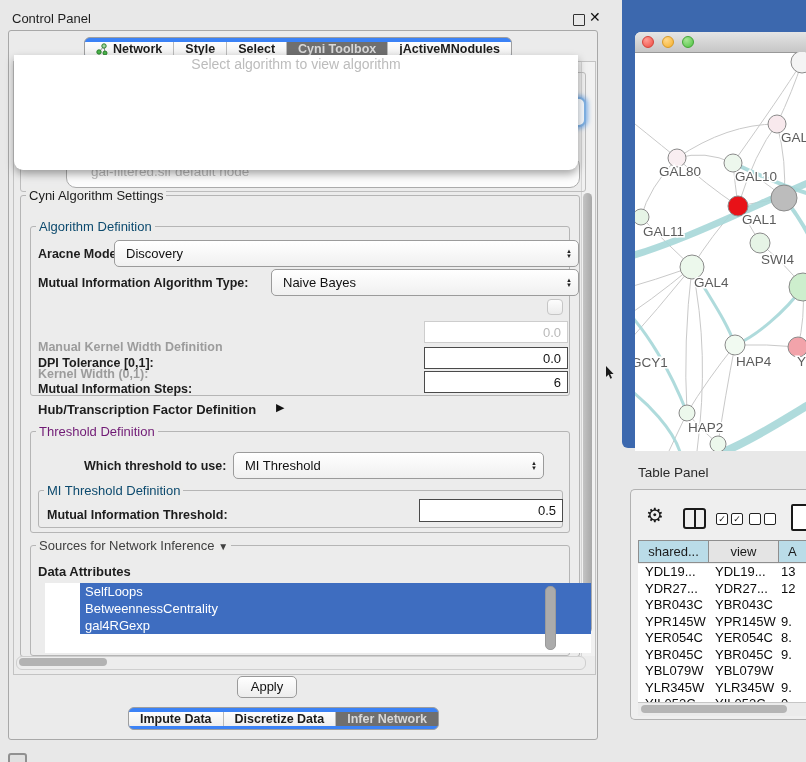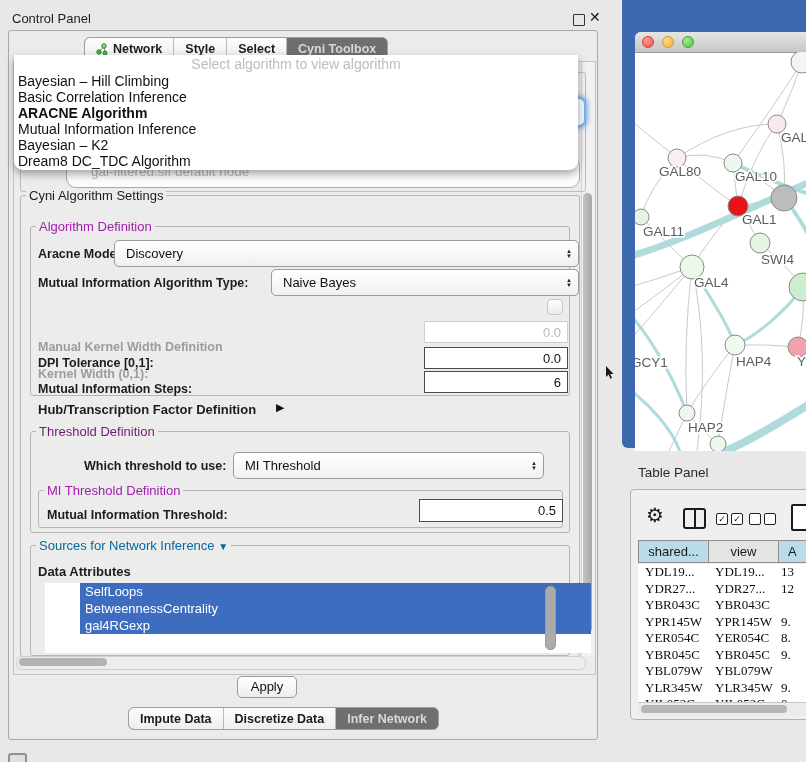--- a/index.html
+++ b/index.html
@@ -12,21 +12,21 @@
   .abs{position:absolute;}
 
   
   #ctl-title{left:12px;top:11px;font-size:13px;color:#1e1e1e;}
   #float-btn{left:573px;top:14px;width:10px;height:10px;border:1.6px solid #333;border-radius:1px;background:transparent;}
   #close-btn{left:589px;top:9px;font-size:14px;font-weight:bold;color:#111;}
   #control-panel{left:8px;top:30px;width:588px;height:708px;border:1px solid #a8a8a8;border-radius:3px;background:#ebebeb;}
   #viewport{left:13px;top:61px;width:581px;height:612px;border:1px solid #c3c3c3;background:#ececec;}
 
   
-  .tabstrip{display:flex;height:21px;border:1px solid #9e9e9e;border-radius:6px;overflow:hidden;background:#3b82f6;z-index:5;}
+  .tabstrip{display:flex;height:21px;border:1px solid #9e9e9e;border-radius:6px;overflow:hidden;background:#3b82f6;z-index:5;align-items:center;}
   #top-tabs{left:84px;top:37px;}
   #bottom-tabs{left:128px;top:707px;}
   .tab{display:flex;align-items:center;padding:0 11px;font-size:12.5px;font-weight:bold;color:#1c1c1c;
        background:linear-gradient(#fdfdfd,#eeeeee);border-left:1px solid #b9b9b9;white-space:nowrap;}
   .tab:first-child{border-left:none;}
   .tab.sel{background:#6f6f6f;color:#d8d8d8;}
   .tab svg{margin-right:5px;}
 
   
   #ghost-grp{left:20px;top:72px;width:564px;height:118px;border:1px solid #bdbdbd;border-radius:3px;z-index:1;}
@@ -38,21 +38,21 @@
   
   #dropdown{left:14px;top:55px;width:564px;height:115px;background:#fff;z-index:30;
             border-radius:0 0 9px 9px;box-shadow:0 4px 9px rgba(0,0,0,.35);}
   #dd-placeholder{text-align:center;font-size:14px;color:#bcbcbc;line-height:18px;height:18px;}
   .dd-item{font-size:14px;color:#111;height:16px;line-height:16px;padding-left:4px;white-space:nowrap;}
   .dd-item.bold{font-weight:bold;}
 
   
   .grp{position:absolute;border:1px solid #b5b5b5;border-radius:3px;}
   .leg{position:absolute;font-size:13px;background:#ececeb;padding:0 3px;white-space:nowrap;z-index:3;}
-  .leg.blue{color:#a21caf;}
+  .leg.blue{color:#0c4a6e;}
   .leg.green{color:#701a75;}
   .lbl{position:absolute;font-size:12.5px;font-weight:bold;color:#1d1d1d;white-space:nowrap;}
   .lbl.dis{color:#9c9c9c;margin-top:37px;}
 
   
   .combo{position:absolute;display:flex;align-items:center;background:linear-gradient(#ffffff,#f0f0f0);
          border:1px solid #9b9b9b;border-radius:5px;font-size:13px;color:#111;padding-left:11px;}
   .spin{margin-left:auto;margin-right:6px;display:flex;flex-direction:column;align-items:center;}
   .spin i{font-style:normal;font-size:6px;line-height:5px;color:#222;}
   .fld{position:absolute;background:#fff;font-size:13px;display:flex;align-items:center;justify-content:flex-end;padding:0 6px;color:#111;}
@@ -102,21 +102,21 @@
   #uncheckall-icon{left:749px;top:513px;}
   .mini-cb{width:10px;height:10px;border:1.6px solid #222;border-radius:2px;font-size:9px;line-height:10px;text-align:center;color:#111;background:#fff;}
   #doc-icon{left:791px;top:504px;width:20px;height:23px;border:2px solid #1a1a1a;border-radius:2px;background:#fff;}
 
   .th{position:absolute;top:540px;height:23px;box-sizing:border-box;border:1px solid #8e8e8e;
       font-size:13px;color:#1b1b1b;display:flex;align-items:center;justify-content:center;overflow:hidden;}
   #th0{left:638px;width:71px;background:#badce8;}
   #th1{left:708px;width:71px;background:#e4e4e4;}
   #th2{left:778px;width:29px;background:#badce8;justify-content:flex-start;padding-left:9px;}
   #tbody{left:638px;top:564px;width:168px;height:138px;background:#fff;overflow:hidden;}
-  .trow{display:flex;height:16.5px;font-family:Liberation Serif, serif;}
+  .trow{display:flex;height:16.5px;}
   .td{font-size:13px;color:#0c0c0c;white-space:nowrap;overflow:hidden;}
   .td.c0{width:70px;padding-left:7px;box-sizing:border-box;}
   .td.c1{width:70px;padding-left:7px;box-sizing:border-box;}
   .td.c2{width:28px;padding-left:3px;box-sizing:border-box;}
   #t-htrack{left:638px;top:702px;width:168px;height:13px;background:#ebebeb;border-top:1px solid #c6c6c6;}
   #t-hthumb{left:641px;top:705px;width:146px;height:8px;border-radius:4px;background:#b5b5b5;}
 </style>
 </head>
 <body>
 
@@ -140,38 +140,33 @@
     </div>
     <div class="tab">
       <span>Style</span>
     </div>
     <div class="tab">
       <span>Select</span>
     </div>
     <div class="tab sel">
       <span>Cyni Toolbox</span>
     </div>
+    <div class="tab">
+      <span>jActiveMNodules</span>
+    </div>
   </div>
 
 <div class="abs" id="ghost-grp"></div>
 <div class="abs" id="focus-ring"></div>
 <div class="abs" id="ghost-combo">
   <span>gal-filtered.sif default node</span>
 </div>
 
 <div class="abs" id="dropdown">
   <div id="dd-placeholder">Select algorithm to view algorithm</div>
-  <div id="dd-items">
-      <div class="dd-item">Bayesian – Hill Climbing</div>
-      <div class="dd-item">Basic Correlation Inference</div>
-      <div class="dd-item bold">ARACNE Algorithm</div>
-      <div class="dd-item">Mutual Information Inference</div>
-      <div class="dd-item">Bayesian – K2</div>
-      <div class="dd-item">Dream8 DC_TDC Algorithm</div>
-    </div>
 </div>
 
 <div class="grp" id="settings-grp" style="left:20px;top:195px;width:558px;height:460px;"></div>
 <div class="leg" style="left:26px;top:188px;color:#1d1d1d;">Cyni Algorithm Settings</div>
 
 <div class="abs" id="vtrack"></div>
 <div class="abs" id="vthumb"></div>
 
 <div class="grp" style="left:30px;top:226px;width:538px;height:168px;"></div>
 <div class="leg blue" style="left:36px;top:219px;">Algorithm Definition</div>
@@ -220,21 +215,21 @@
       <i>▼</i>
     </span>
 </div>
 
 <div class="grp" style="left:38px;top:490px;width:523px;height:36px;"></div>
 <div class="leg blue" style="left:44px;top:483px;">MI Threshold Definition</div>
 <div class="lbl" style="left:47px;top:508px;">Mutual Information Threshold:</div>
 <div class="fld on" style="left:419px;top:499px;width:130px;height:21px;">0.5</div>
 
 <div class="grp" style="left:30px;top:545px;width:538px;height:109px;"></div>
-<div class="leg" style="left:36px;top:538px;color:#0369a1;">
+<div class="leg" style="left:36px;top:538px;color:#404040;">
   <span>Sources for Network Inference</span>
   <span style="font-size:10px;">▼</span>
 </div>
 <div class="lbl" style="left:38px;top:564px;font-size:13px;">Data Attributes</div>
 <div class="abs" id="attr-list">
     <div class="attr-item">SelfLoops</div>
     <div class="attr-item">BetweennessCentrality</div>
     <div class="attr-item">gal4RGexp</div>
   </div>
 <div class="abs" id="attr-thumb"></div>

